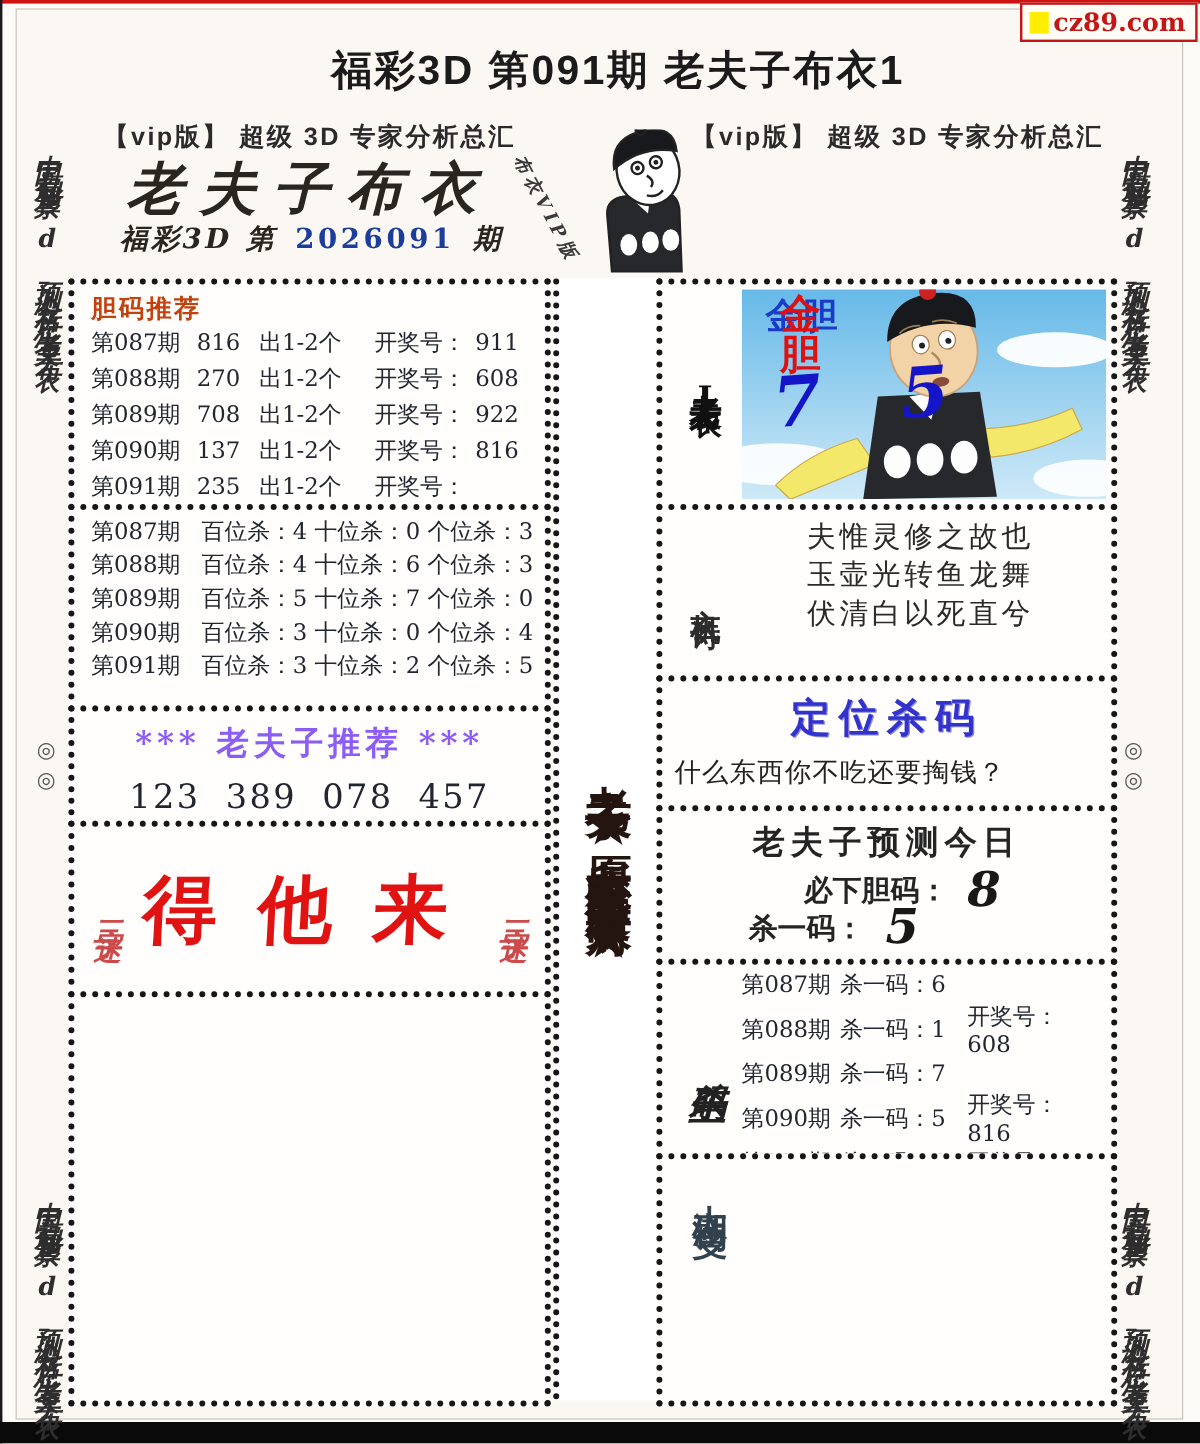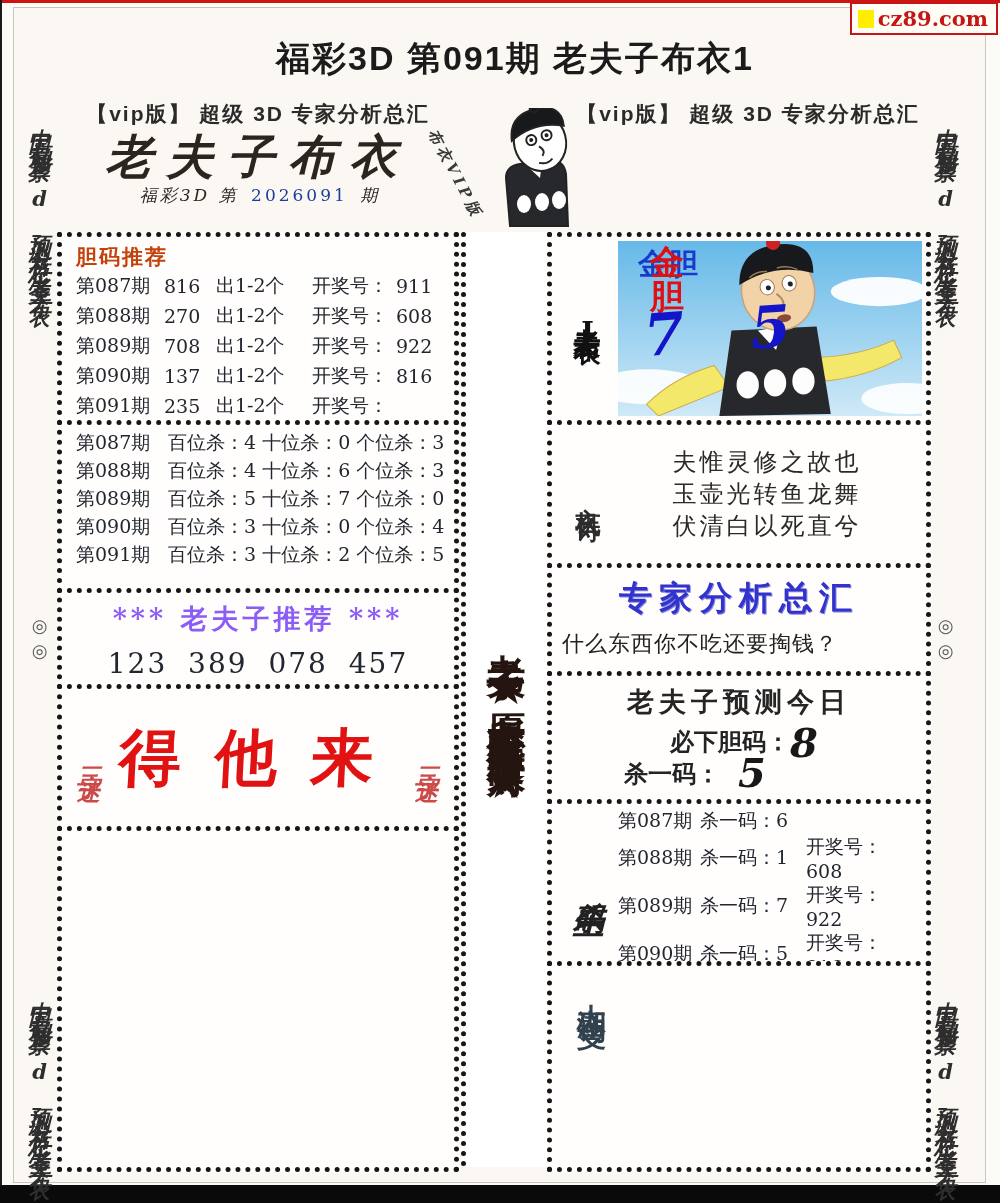--- a/index.html
+++ b/index.html
@@ -28,22 +28,22 @@
   .vip-left{left:58px;width:400px;text-align:center;}
   .vip-right{left:548px;width:400px;text-align:center;}
 
   .brand{
     position:absolute;top:126px;left:88px;width:340px;text-align:center;
     font-family:"DejaVu Serif","Liberation Serif",serif;font-style:italic;font-weight:bold;
     font-size:47px;color:#2b2520;letter-spacing:14px;z-index:5;
   }
   .issue-line{
     position:absolute;top:184px;left:95px;width:330px;text-align:center;z-index:5;
-    font-family:"DejaVu Serif","Liberation Serif",serif;font-style:italic;font-weight:normal;
-    font-size:17px;color:#2b2520;letter-spacing:3px;
+    font-family:"DejaVu Serif","Liberation Serif",serif;font-style:italic;font-weight:bold;
+    font-size:23px;color:#2b2520;letter-spacing:3px;
   }
   .issue-number{color:#1d3d9c;font-style:normal;padding:0 4px;}
 
   .mascot-top{position:absolute;top:108px;left:432px;width:190px;height:122px;z-index:6;}
   .mascot-caption{
     position:absolute;top:18px;left:8px;transform:rotate(62deg);transform-origin:left top;
     font-size:15px;font-weight:bold;color:#3a3a3a;letter-spacing:4px;
     font-family:"DejaVu Serif",serif;font-style:italic;
   }
 
@@ -117,34 +117,34 @@
   .gold-label .red-layer{position:absolute;left:12px;top:-4px;color:#e01010;font-size:34px;}
   .gold-numbers{
     position:absolute;top:56px;left:26px;color:#1414c8;font-size:58px;font-weight:bold;
     font-family:"DejaVu Serif",serif;font-style:italic;word-spacing:46px;transform:rotate(-4deg);
   }
 
   
   .box-xuanji{height:148px;display:flex;padding:6px 8px;}
   .xj-label{writing-mode:vertical-rl;text-orientation:upright;width:56px;display:flex;align-items:center;justify-content:center;
     font-family:"DejaVu Serif",serif;font-size:25px;font-weight:bold;color:#2c2c2c;letter-spacing:4px;}
-  .xj-lines{flex:1;display:flex;flex-direction:column;justify-content:center;align-items:center;}
+  .xj-lines{flex:1;display:flex;flex-direction:column;justify-content:flex-start;align-items:center;}
   .xj-line{font-family:"DejaVu Serif","Liberation Serif",serif;font-size:24px;color:#2a2a2a;line-height:32px;letter-spacing:3px;}
 
   
   .box-naojin{height:113px;padding:8px 10px;}
   .nj-title{text-align:center;font-size:33px;font-weight:900;color:#3232cc;letter-spacing:7px;
     font-family:"DejaVu Serif",serif;text-shadow:1px 1px 0 #8888dd;}
   .nj-question{margin-top:8px;font-family:"DejaVu Serif",serif;font-size:22px;color:#222;letter-spacing:1px;}
 
   
   .box-yuce{height:133px;padding:8px 10px;}
   .yc-title{text-align:center;font-size:27px;font-weight:900;color:#242424;letter-spacing:5px;
     font-family:"DejaVu Serif",serif;}
-  .yc-line1{margin:6px 0 0 108px;font-size:24px;font-weight:900;color:#242424;font-family:"DejaVu Serif",serif;display:flex;align-items:flex-end;}
+  .yc-line1{margin:6px 0 0 108px;font-size:24px;font-weight:900;color:#242424;font-family:"DejaVu Serif",serif;display:flex;align-items:center;gap:16px;}
   .yc-line2{margin:0 0 0 62px;font-size:24px;font-weight:900;color:#242424;font-family:"DejaVu Serif",serif;display:flex;align-items:flex-start;gap:18px;}
   .hand-num{font-size:40px;font-weight:bold;font-style:italic;color:#181818;line-height:30px;font-family:"DejaVu Serif",serif;}
 
   
   .box-shamawang{height:167px;display:flex;padding:4px 8px;}
   .smw-label{writing-mode:vertical-rl;text-orientation:upright;width:58px;display:flex;align-items:center;justify-content:center;
     font-family:"DejaVu Serif",serif;font-style:italic;font-size:31px;font-weight:bold;color:#222;letter-spacing:4px;}
   .smw-rows{flex:1;display:flex;flex-direction:column;justify-content:space-around;}
   .smw-row{display:grid;grid-template-columns:82px 106px 1fr;align-items:center;
     font-family:"DejaVu Serif","Liberation Serif",serif;font-size:19px;color:#22262e;}
@@ -344,21 +344,21 @@
   <div class="dbox box-xuanji">
     <div class="xj-label">玄机诗</div>
     <div class="xj-lines">
       <div class="xj-line">夫惟灵修之故也</div>
       <div class="xj-line">玉壶光转鱼龙舞</div>
       <div class="xj-line">伏清白以死直兮</div>
     </div>
   </div>
 
   <div class="dbox box-naojin">
-    <div class="nj-title">专家分析总汇</div>
+    <div class="nj-title">定位杀码</div>
     <div class="nj-question">什么东西你不吃还要掏钱？</div>
   </div>
 
   <div class="dbox box-yuce">
     <div class="yc-title">老夫子预测今日</div>
     <div class="yc-line1">
       <span>必下胆码：</span>
       <span class="hand-num">8</span>
     </div>
     <div class="yc-line2">
@@ -375,21 +375,20 @@
         <span><span>杀一码：</span><span>6</span></span>
       </div>
       <div class="smw-row">
         <span>第088期</span>
         <span><span>杀一码：</span><span>1</span></span>
         <span><span>开奖号：</span><span>608</span></span>
       </div>
       <div class="smw-row">
         <span>第089期</span>
         <span><span>杀一码：</span><span>7</span></span>
-        <span><span>开奖号：</span><span>922</span></span>
       </div>
       <div class="smw-row">
         <span>第090期</span>
         <span><span>杀一码：</span><span>5</span></span>
         <span><span>开奖号：</span><span>816</span></span>
       </div>
       <div class="smw-row">
         <span>第091期</span>
         <span><span>杀一码：</span><span>4</span></span>
         <span><span>开奖号：</span><span></span></span>

